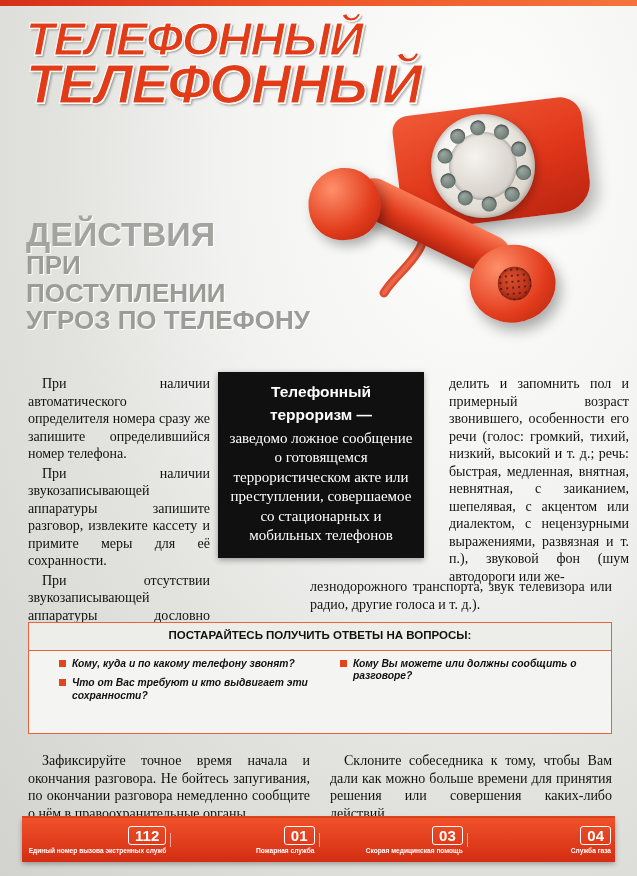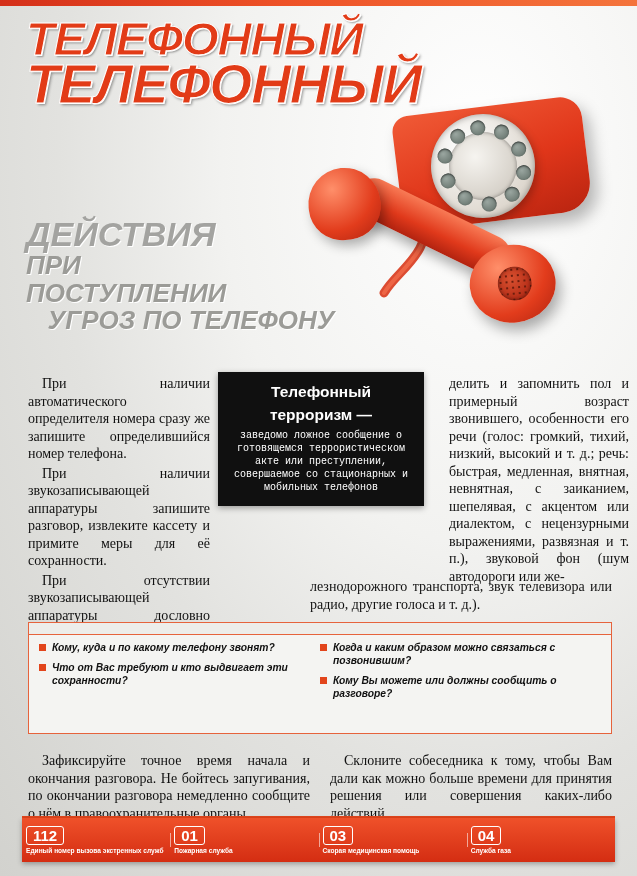--- a/index.html
+++ b/index.html
@@ -111,26 +111,25 @@
 
   
   .subtitle{
     position:absolute;left:26px;top:216px;width:330px;
     font-family:"Liberation Sans", sans-serif;
     font-weight:bold;
     font-size:30px;
     line-height:1.06;
     color:#9b9b97;
     text-shadow:1px 1px 0 #fff;
-    font-style:italic;
   }
   .subtitle .l1{font-size:34px;color:#a3a3a0;}
   .subtitle .l2{font-size:26px;}
   .subtitle .l3{font-size:26px;}
-  .subtitle .l4{font-size:26px;text-align:center;}
+  .subtitle .l4{font-size:26px;}
 
   
   .col{
     position:absolute;
     font-size:14px;
     line-height:1.25;
     text-align:justify;
     color:#111;
   }
   .col p{margin:0 0 2px 0;text-indent:14px;}
@@ -148,22 +147,22 @@
     text-align:center;
     padding:10px 10px 12px;
     box-sizing:border-box;
     box-shadow:0 2px 6px rgba(0,0,0,.35);
   }
   .defbox .t1{
     font-family:"Liberation Sans", sans-serif;
     font-weight:bold;font-size:15.5px;line-height:1.25;margin-bottom:4px;
   }
   .defbox .t2{
-    font-family:Liberation Mono, monospace;
-    font-size:10px;line-height:1.3;
+    font-family:Liberation Serif, serif;
+    font-size:15px;line-height:1.3;
   }
 
   
   .qpanel{
     position:absolute;left:28px;top:622px;width:584px;height:112px;
     box-sizing:border-box;
     border:1px solid #e6633c;
     background:#f4f4f2;
   }
   .qhead{
@@ -176,37 +175,37 @@
     padding:5px 4px 6px;
     color:#111;
     border-bottom:1px solid #e6633c;
   }
   .qcols{display:flex;padding:7px 10px 0 10px;}
   .qcol{width:50%;box-sizing:border-box;padding-right:10px;}
   .qitem{
     display:flex;margin-bottom:7px;
     font-family:"Liberation Sans", sans-serif;
     font-weight:bold;font-style:italic;
-    font-size:10.3px;line-height:1.25;color:#111;
+    font-size:10.3px;line-height:1.25;color:#111;margin-left:20px;
   }
   .qbullet{
     width:7px;height:7px;background:#e2451c;flex:0 0 7px;
     margin:2px 6px 0 0;
   }
 
   
   .embar{
     position:absolute;left:22px;right:22px;bottom:14px;height:44px;
     background:linear-gradient(180deg,#e8destroy,#cf2a14);
     background:linear-gradient(180deg,#ef512a 0%,#d42d12 100%);
     display:flex;align-items:center;
     box-shadow:0 2px 5px rgba(0,0,0,.3);
   }
   .emcell{
-    flex:1;text-align:left;color:#fff;
+    flex:1;text-align:right;color:#fff;
     font-family:"Liberation Sans", sans-serif;
     position:relative;
     padding:0 4px;
   }
   .emcell + .emcell:before{
     content:"";position:absolute;left:0;top:7px;bottom:7px;width:1px;
     background:rgba(255,255,255,.55);
   }
   .emnum{
     font-weight:bold;font-size:15px;line-height:1;
@@ -281,39 +280,36 @@
     <div class="t1">терроризм —</div>
     <div class="t2">заведомо ложное сообщение о готовящемся террористическом акте или преступлении, совершаемое со стационарных и мобильных телефонов</div>
   </div>
 
   <div class="col col-bottomwide">
     <p style="text-indent:0">лезнодорожного транспорта, звук телевизора или радио, другие голоса и т. д.).</p>
   </div>
 
   <div class="qpanel">
     <div class="qhead">
+      <div>ПОСТАРАЙТЕСЬ ПОЛУЧИТЬ ОТВЕТЫ НА ВОПРОСЫ:</div>
     </div>
     <div class="qcols">
       <div class="qcol">
         <div class="qitem">
           <span class="qbullet"></span>
           <span>Кому, куда и по какому телефону звонят?</span>
         </div>
         <div class="qitem">
           <span class="qbullet"></span>
           <span>Что от Вас требуют и кто выдвигает эти сохранности?</span>
         </div>
       </div>
       <div class="qcol">
         <div class="qitem">
           <span class="qbullet"></span>
-          <span>Когда и каким образом можно связаться с позвонившим?</span>
-        </div>
-        <div class="qitem">
-          <span class="qbullet"></span>
           <span>Кому Вы можете или должны сообщить о разговоре?</span>
         </div>
       </div>
     </div>
   </div>
 
   <div class="col col-lowleft">
     <p>Зафиксируйте точное время начала и окончания разговора. Не бойтесь запугивания, по окончании разговора немедленно сообщите о нём в правоохранительные органы.</p>
   </div>
   <div class="col col-lowright">

